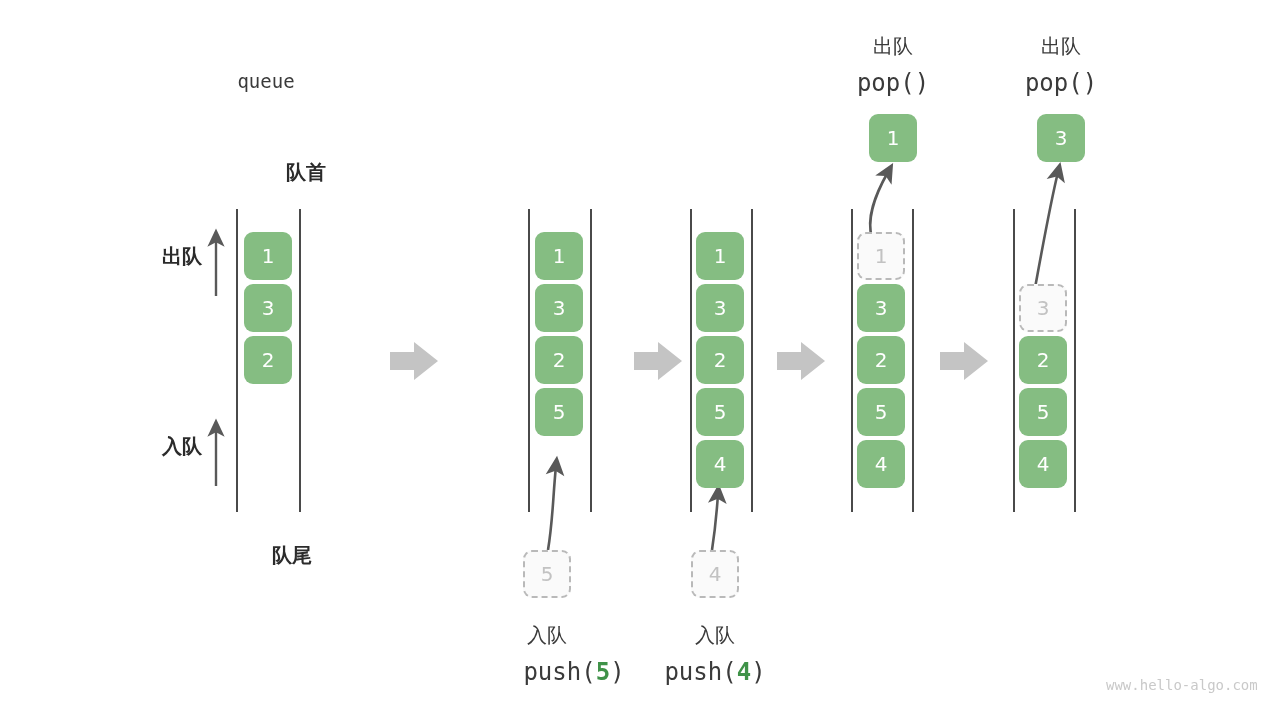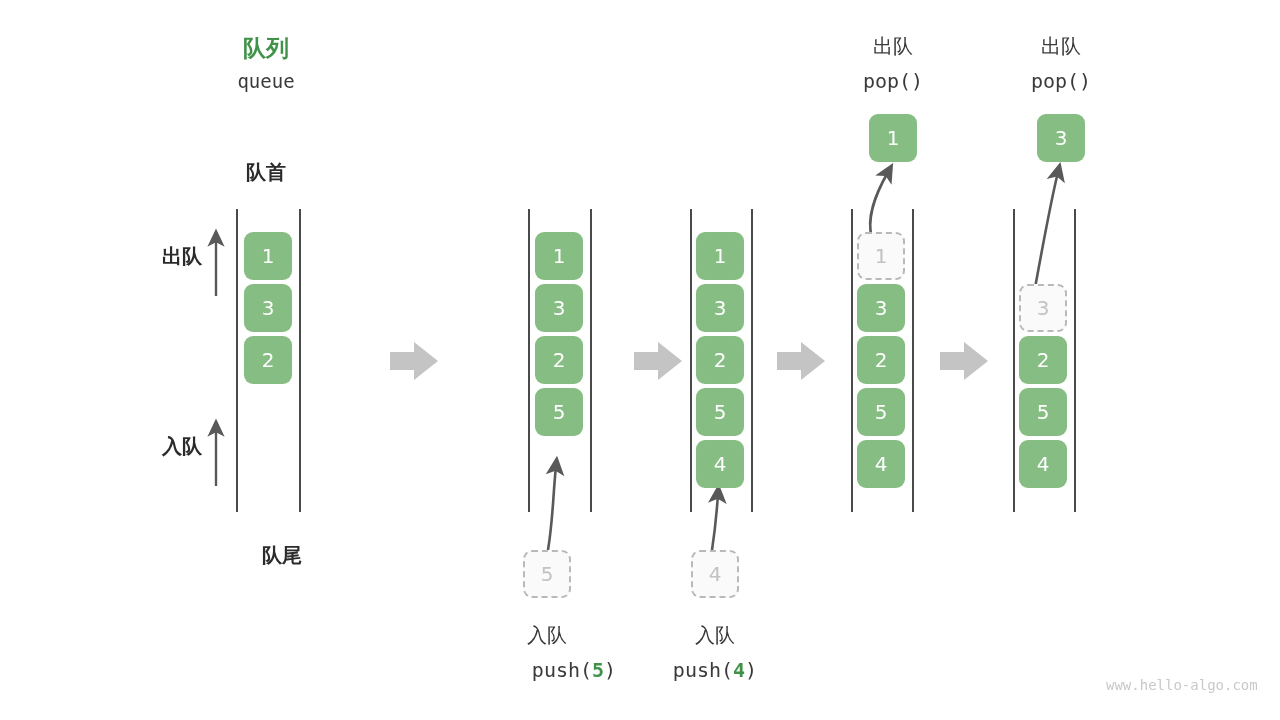--- a/index.html
+++ b/index.html
@@ -19,31 +19,31 @@
   .title-cn{
     font-size:23px;font-weight:bold;color:#3f9248;
     text-align:center;white-space:nowrap;
   }
   .title-en{
     font-size:19px;color:#3a3a3a;text-align:center;white-space:nowrap;
     font-family:"DejaVu Sans Mono","Liberation Mono",monospace;
   }
   .head-label{
     font-size:20px;font-weight:bold;color:#2b2b2b;
-    text-align:center;white-space:nowrap;
+    text-align:right;white-space:nowrap;
   }
   .side-label{
     font-size:20px;font-weight:bold;color:#2b2b2b;
     text-align:right;white-space:nowrap;
   }
   .op-cn{
     font-size:20px;color:#3a3a3a;text-align:center;white-space:nowrap;
   }
   .op-code{
-    font-size:20px;color:#3a3a3a;text-align:center;white-space:nowrap;
+    font-size:24px;color:#3a3a3a;text-align:center;white-space:nowrap;
     font-family:"DejaVu Sans Mono","Liberation Mono",monospace;
   }
   .op-code .num{color:#3f9248;font-weight:bold;}
 
   
   .rail{
     position:absolute;width:1.6px;background:#4a4a4a;
   }
 
   
@@ -108,25 +108,24 @@
 
     <g>
       <path d="M872,238 C866,218 875,195 888,172" stroke="#595959" stroke-width="2.6" fill="none" marker-end="url(#ah)"></path>
     </g>
 
     <g>
       <path d="M1035,288 C1042,250 1050,205 1058,172" stroke="#595959" stroke-width="2.6" fill="none" marker-end="url(#ah)"></path>
     </g>
   </svg>
 
-  <div class="abs title-cn" style="left:206px;top:33px;width:120px;">队列</div>
   <div class="abs title-en" style="left:206px;top:70px;width:120px;">queue</div>
 
   <div class="abs head-label" style="left:206px;top:159px;width:120px;">队首</div>
-  <div class="abs head-label" style="left:222px;top:542px;width:120px;">队尾</div>
+  <div class="abs head-label" style="left:192px;top:542px;width:120px;">队尾</div>
 
   <div class="abs side-label" style="left:130px;top:243px;width:72px;">出队</div>
   <div class="abs side-label" style="left:130px;top:433px;width:72px;">入队</div>
 
   <div class="rail" style="left:236px;top:209px;height:303px;"></div>
   <div class="rail" style="left:299px;top:209px;height:303px;"></div>
 
   <div class="cell" style="left:244px;top:232px;">1</div>
   <div class="cell" style="left:244px;top:284px;">3</div>
   <div class="cell" style="left:244px;top:336px;">2</div>

